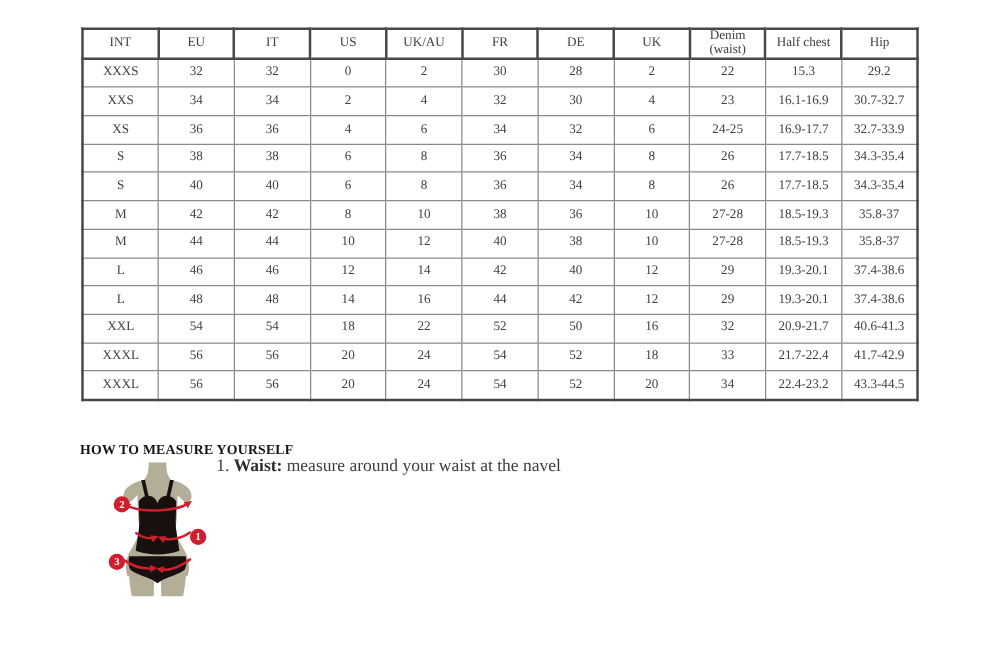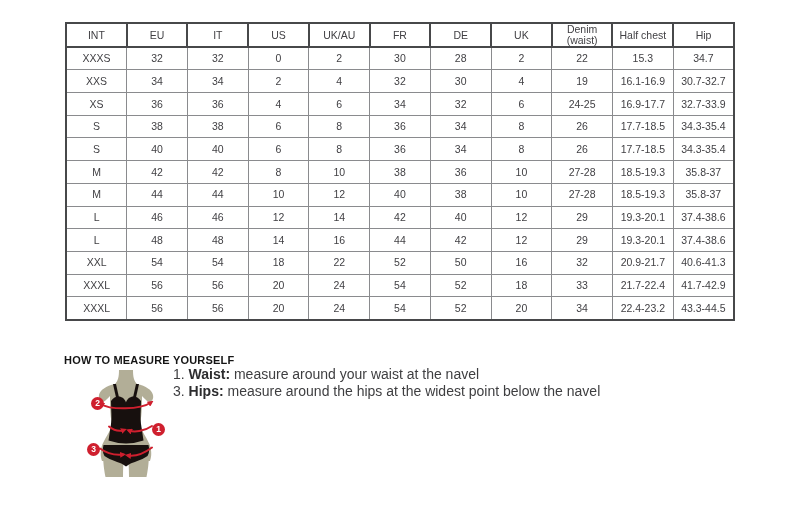--- a/index.html
+++ b/index.html
@@ -3,21 +3,21 @@
 <meta charset="utf-8">
 <style>
   :root{
     --accent:#cf1f2e;
     --tan:#b2ae97;
     --garment:#17100e;
   }
   html,body{margin:0;padding:0;background:#fff;}
   .page{
     position:relative;width:788px;height:519px;background:#ffffff;
-    font-family:Liberation Sans, sans-serif;overflow:hidden;
+    font-family:Liberation Serif, serif;overflow:hidden;
   }
   
   .size-table{
     position:absolute;left:65px;top:22px;width:670px;
     border-collapse:collapse;table-layout:fixed;background:#fff;
     border:2px solid #47484a;
   }
   .size-table th{
     border:2px solid #47484a;font-weight:normal;
   }
@@ -81,32 +81,32 @@
           <td>XXXS</td>
           <td>32</td>
           <td>32</td>
           <td>0</td>
           <td>2</td>
           <td>30</td>
           <td>28</td>
           <td>2</td>
           <td>22</td>
           <td>15.3</td>
-          <td>34.7</td>
+          <td>29.2</td>
         </tr>
         <tr>
           <td>XXS</td>
           <td>34</td>
           <td>34</td>
           <td>2</td>
           <td>4</td>
           <td>32</td>
           <td>30</td>
           <td>4</td>
-          <td>19</td>
+          <td>23</td>
           <td>16.1-16.9</td>
           <td>30.7-32.7</td>
         </tr>
         <tr>
           <td>XS</td>
           <td>36</td>
           <td>36</td>
           <td>4</td>
           <td>6</td>
           <td>34</td>
@@ -269,16 +269,15 @@
       <path class="tape" marker-end="url(#arrow)" d="M20,80.5 C27,85.5 35,87.5 43,86.5"></path>
       <path class="tape" marker-end="url(#arrow)" d="M72,79.5 C64,85.5 55,88.5 48,87.5"></path>
     </svg>
     <div class="badge badge-chest">2</div>
     <div class="badge badge-waist">1</div>
     <div class="badge badge-hips">3</div>
   </div>
 
   <ol class="steps" id="steps-list">
       <li><span>1.</span> <span class="step-label">Waist:</span><span> measure around your waist at the navel</span></li>
-      <li><span>3.</span> <span class="step-label">Hips:</span><span> measure around the hips at the widest point below the navel</span></li>
     </ol>
 
 </div>
 
 </body></html>

